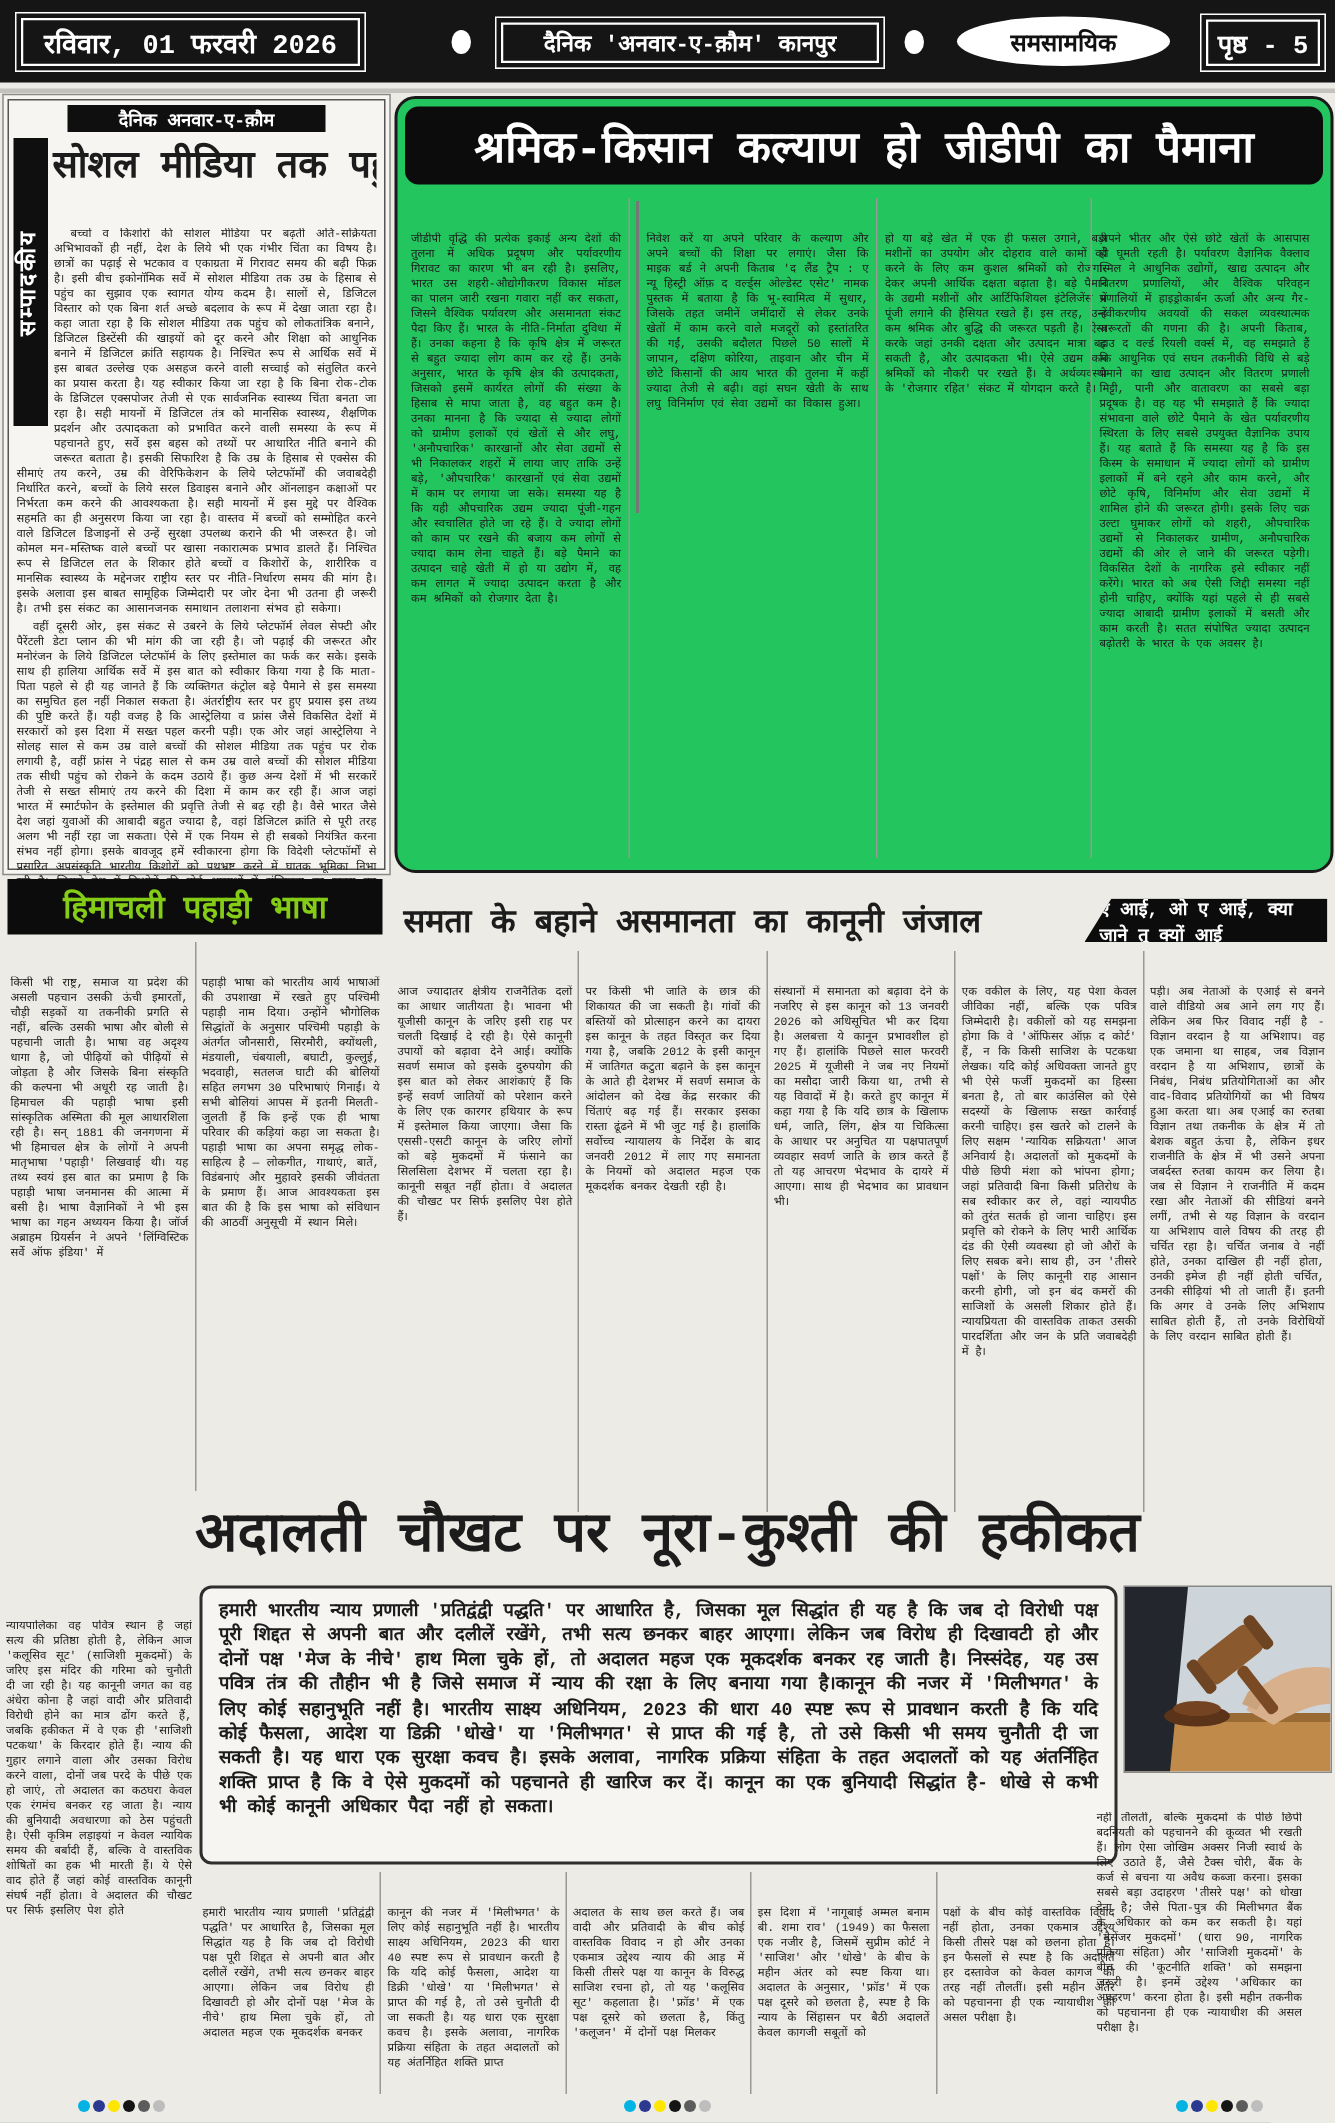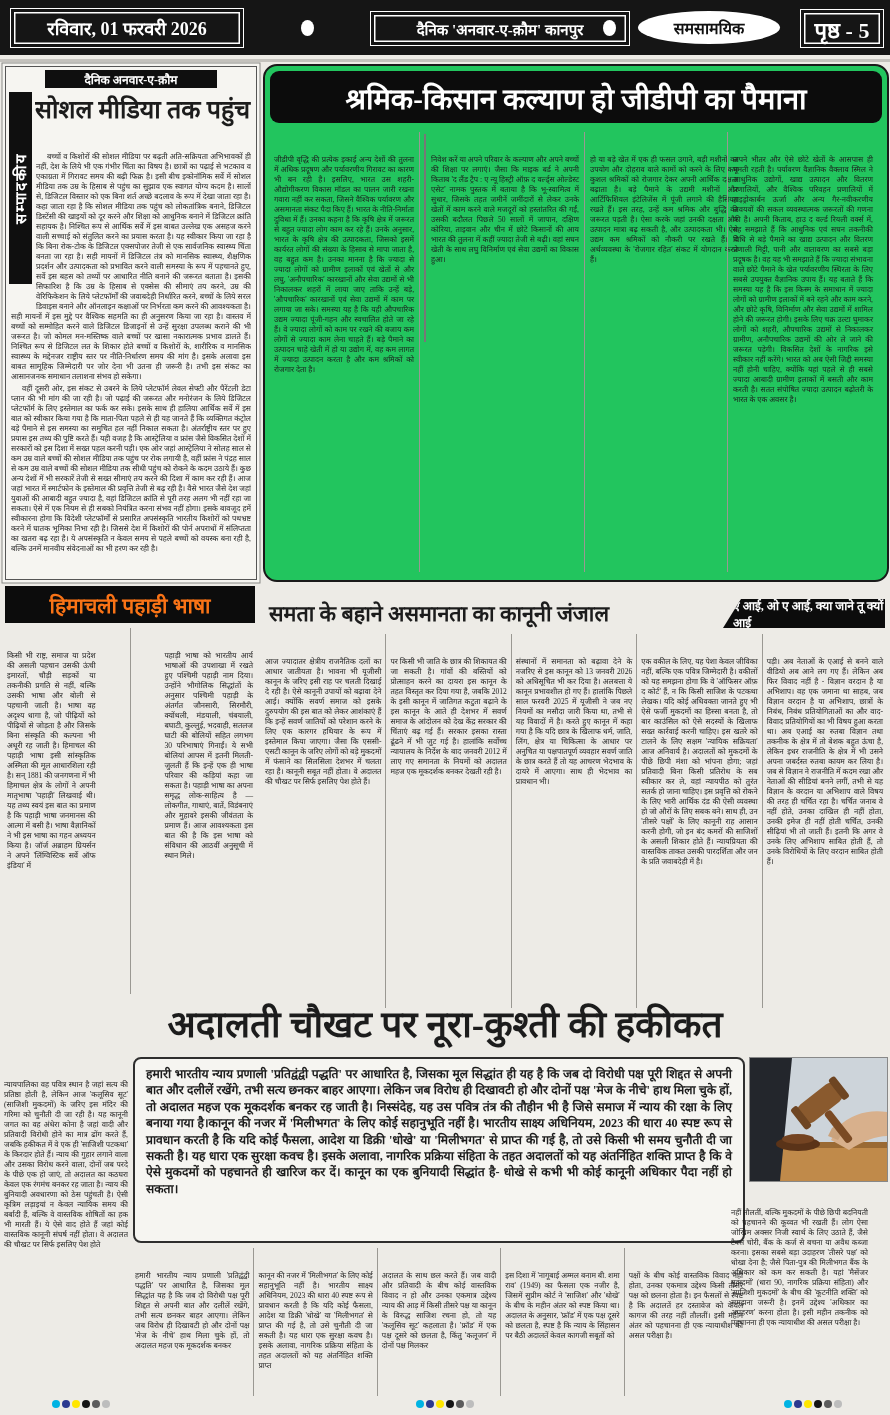--- a/index.html
+++ b/index.html
@@ -1,25 +1,25 @@
 <!DOCTYPE html>
 <html><head>
 <meta charset="utf-8">
 <style>
   html,body { margin:0; padding:0; background:#c9c7c2; }
   .page { position:relative; width:890px; height:1415px; margin:0 auto; background:#edebe6;
-          font-family:Liberation Serif, serif; color:#1c1c1c; overflow:hidden; }
+          font-family:Liberation Mono, monospace; color:#1c1c1c; overflow:hidden; }
 
   
   .masthead { position:absolute; left:0; top:0; width:890px; height:55px; background:#151515; }
   .mh-box { position:absolute; border:1.5px solid #fff; box-shadow: inset 0 0 0 3px #151515, inset 0 0 0 4.5px #fff;
             color:#fff; font-weight:bold; display:flex; align-items:center; justify-content:center; }
   .mh-date { left:10px; top:8px; width:232px; height:38px; font-size:18px; }
-  .mh-name { left:330px; top:11px; width:258px; height:33px; font-size:15px;margin-left:40px; }
-  .mh-page { left:800px; top:9px; width:82px; height:37px; font-size:22px;text-align:center; }
+  .mh-name { left:330px; top:11px; width:258px; height:33px; font-size:15px; }
+  .mh-page { left:800px; top:9px; width:82px; height:37px; font-size:17px;text-align:center; }
   .mh-dot  { position:absolute; top:20px; width:13px; height:16px; background:#fff; border-radius:50%; }
   .mh-oval { position:absolute; left:638px; top:11px; width:142px; height:33px; background:#fff; border-radius:50%;
              color:#111; font-weight:bold; font-size:16px; display:flex; align-items:center; justify-content:center; }
   .top-rule { position:absolute; left:0; top:59px; width:890px; height:3px; background:#c4c2bd; }
 
   
   .small { font-size:7.6px; line-height:10px; text-align:justify; overflow:hidden;margin-top:23px; }
   .small p { margin:0 0 2px 0; text-indent:11px; }
   .vrule { width:1px; background:#9a9892; margin:0 2px; }
 
@@ -43,23 +43,23 @@
                font-size:29px; font-weight:bold; display:flex; align-items:center; justify-content:center; }
   .lead-body { position:absolute; left:6px; top:66px; width:605px; height:440px; display:flex; }
   .lead-colL,.lead-colR { width:148px; padding:0 3px; }
   .lead-center { width:303px; display:flex; flex-direction:row; }
   .lead-photo { width:299px; height:206px; margin:2px; border:1px solid #777; }
   .lead-midcols { display:flex; flex:1; }
   .lead-midcols .c { width:148px; padding:0 3px; }
 
   
   .him { position:absolute; left:5px; top:586px; width:250px; height:412px; }
-  .him-head { height:37px; background:#0c0c0c; color:#f97316; font-size:21px; font-weight:bold;
+  .him-head { height:37px; background:#0c0c0c; color:#84cc16; font-size:21px; font-weight:bold;
               display:flex; align-items:center; justify-content:center; margin-bottom:5px; }
-  .him-cols { display:flex; height:366px;gap:30px; }
+  .him-cols { display:flex; height:366px; }
   .him-cols .c { width:121px; padding:0 2px; }
 
   
   .mid { position:absolute; left:263px; top:596px; width:622px; height:415px; }
   .samta-head { position:absolute; left:6px; top:2px; width:460px; font-size:21.5px; font-weight:bold; white-space:nowrap; }
   .ai-box { position:absolute; right:0; top:3px; width:152px; height:29px; background:#0c0c0c; color:#fff;
             clip-path:polygon(18px 0,100% 0,100% 100%,0 100%); font-size:12px; font-weight:bold;
             display:flex; align-items:center; justify-content:center; padding-left:10px; }
   .mid-cols { position:absolute; left:0; top:38px; width:622px; height:374px; display:flex; }
   .mid-cols .c { width:119px; padding:0 2px; }

